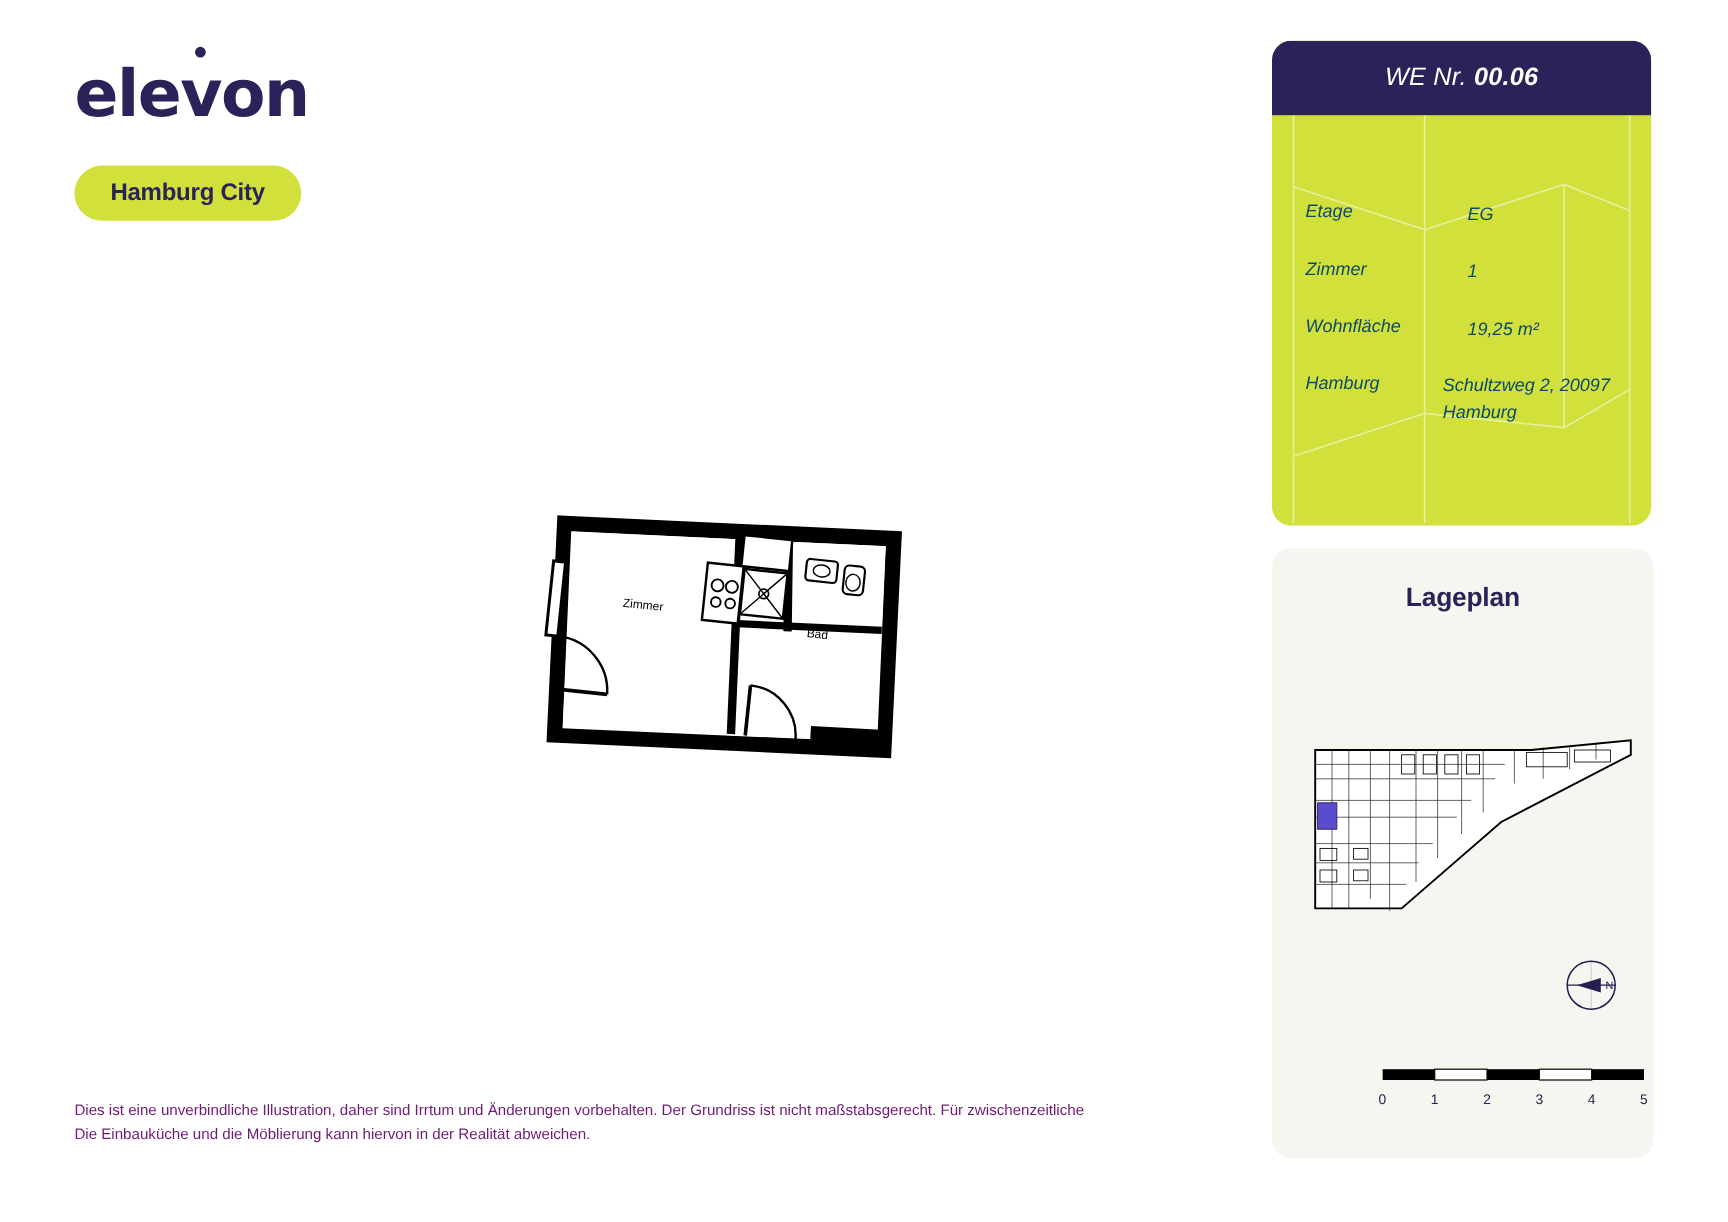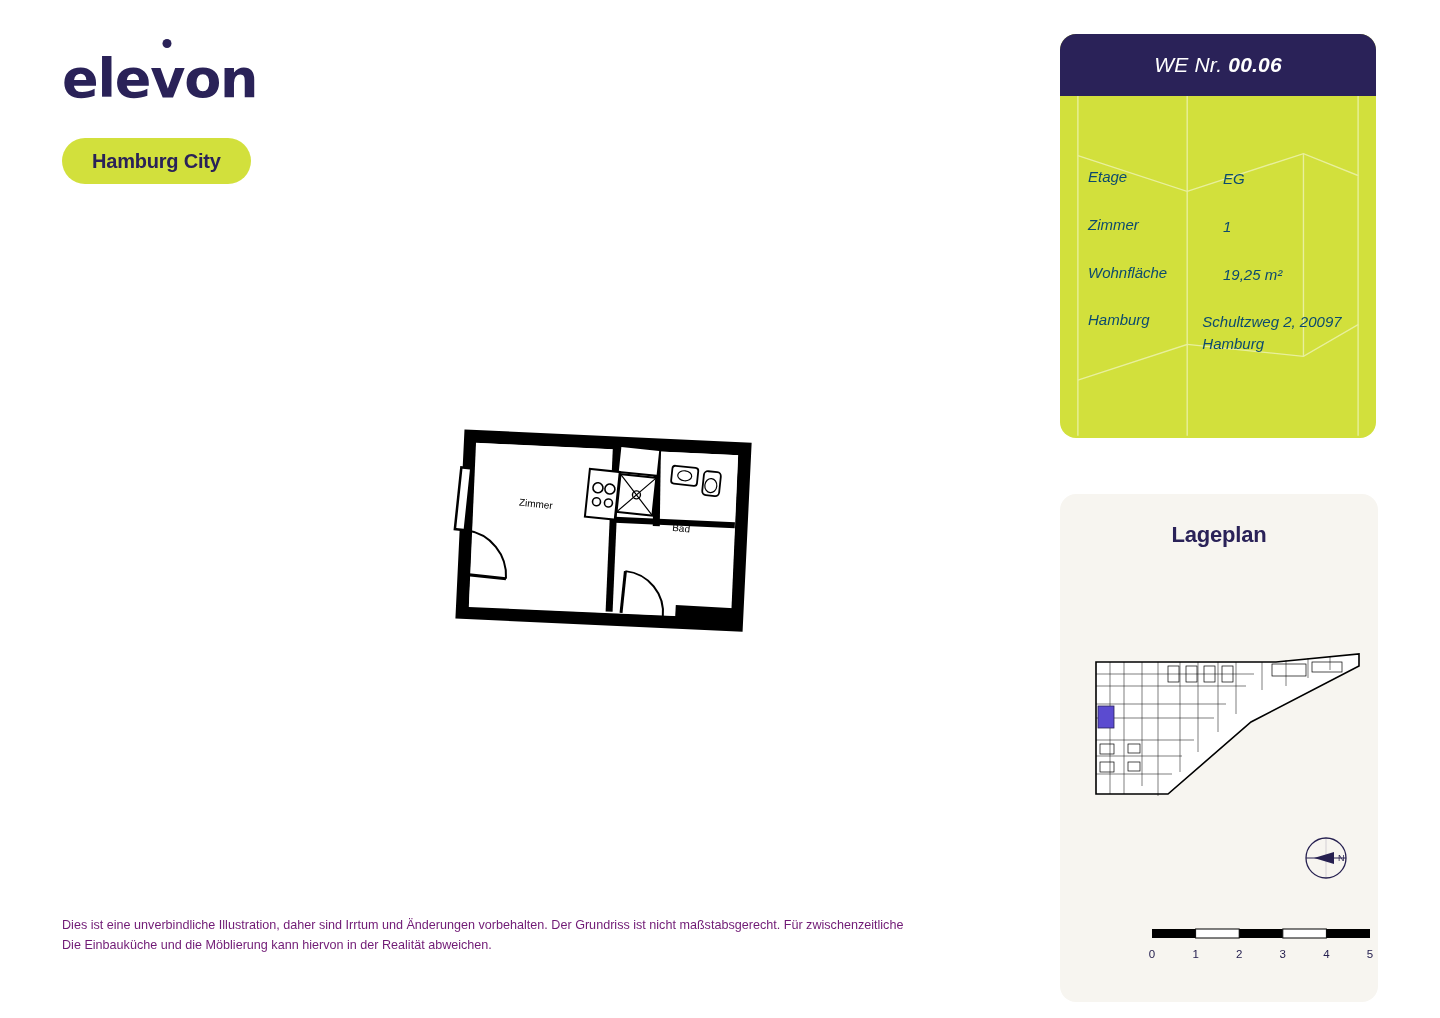--- a/index.html
+++ b/index.html
@@ -128,21 +128,21 @@
     font-size: 15px;
     color: #0c4a6e;
   }
   .info-row .k { width: 135px; font-weight: 400; }
   .info-row .v { font-weight: 400; line-height: 1.45; }
 
   
   .lage-card {
     position: absolute;
     left: 1060px;
-    top: 494px;
+    top: 457px;
     width: 318px;
     height: 508px;
     border-radius: 16px;
     background: #f7f5f0;
   }
   .lage-title {
     text-align: center;
     font-size: 22px;
     font-weight: 700;
     color: #2a2258;

